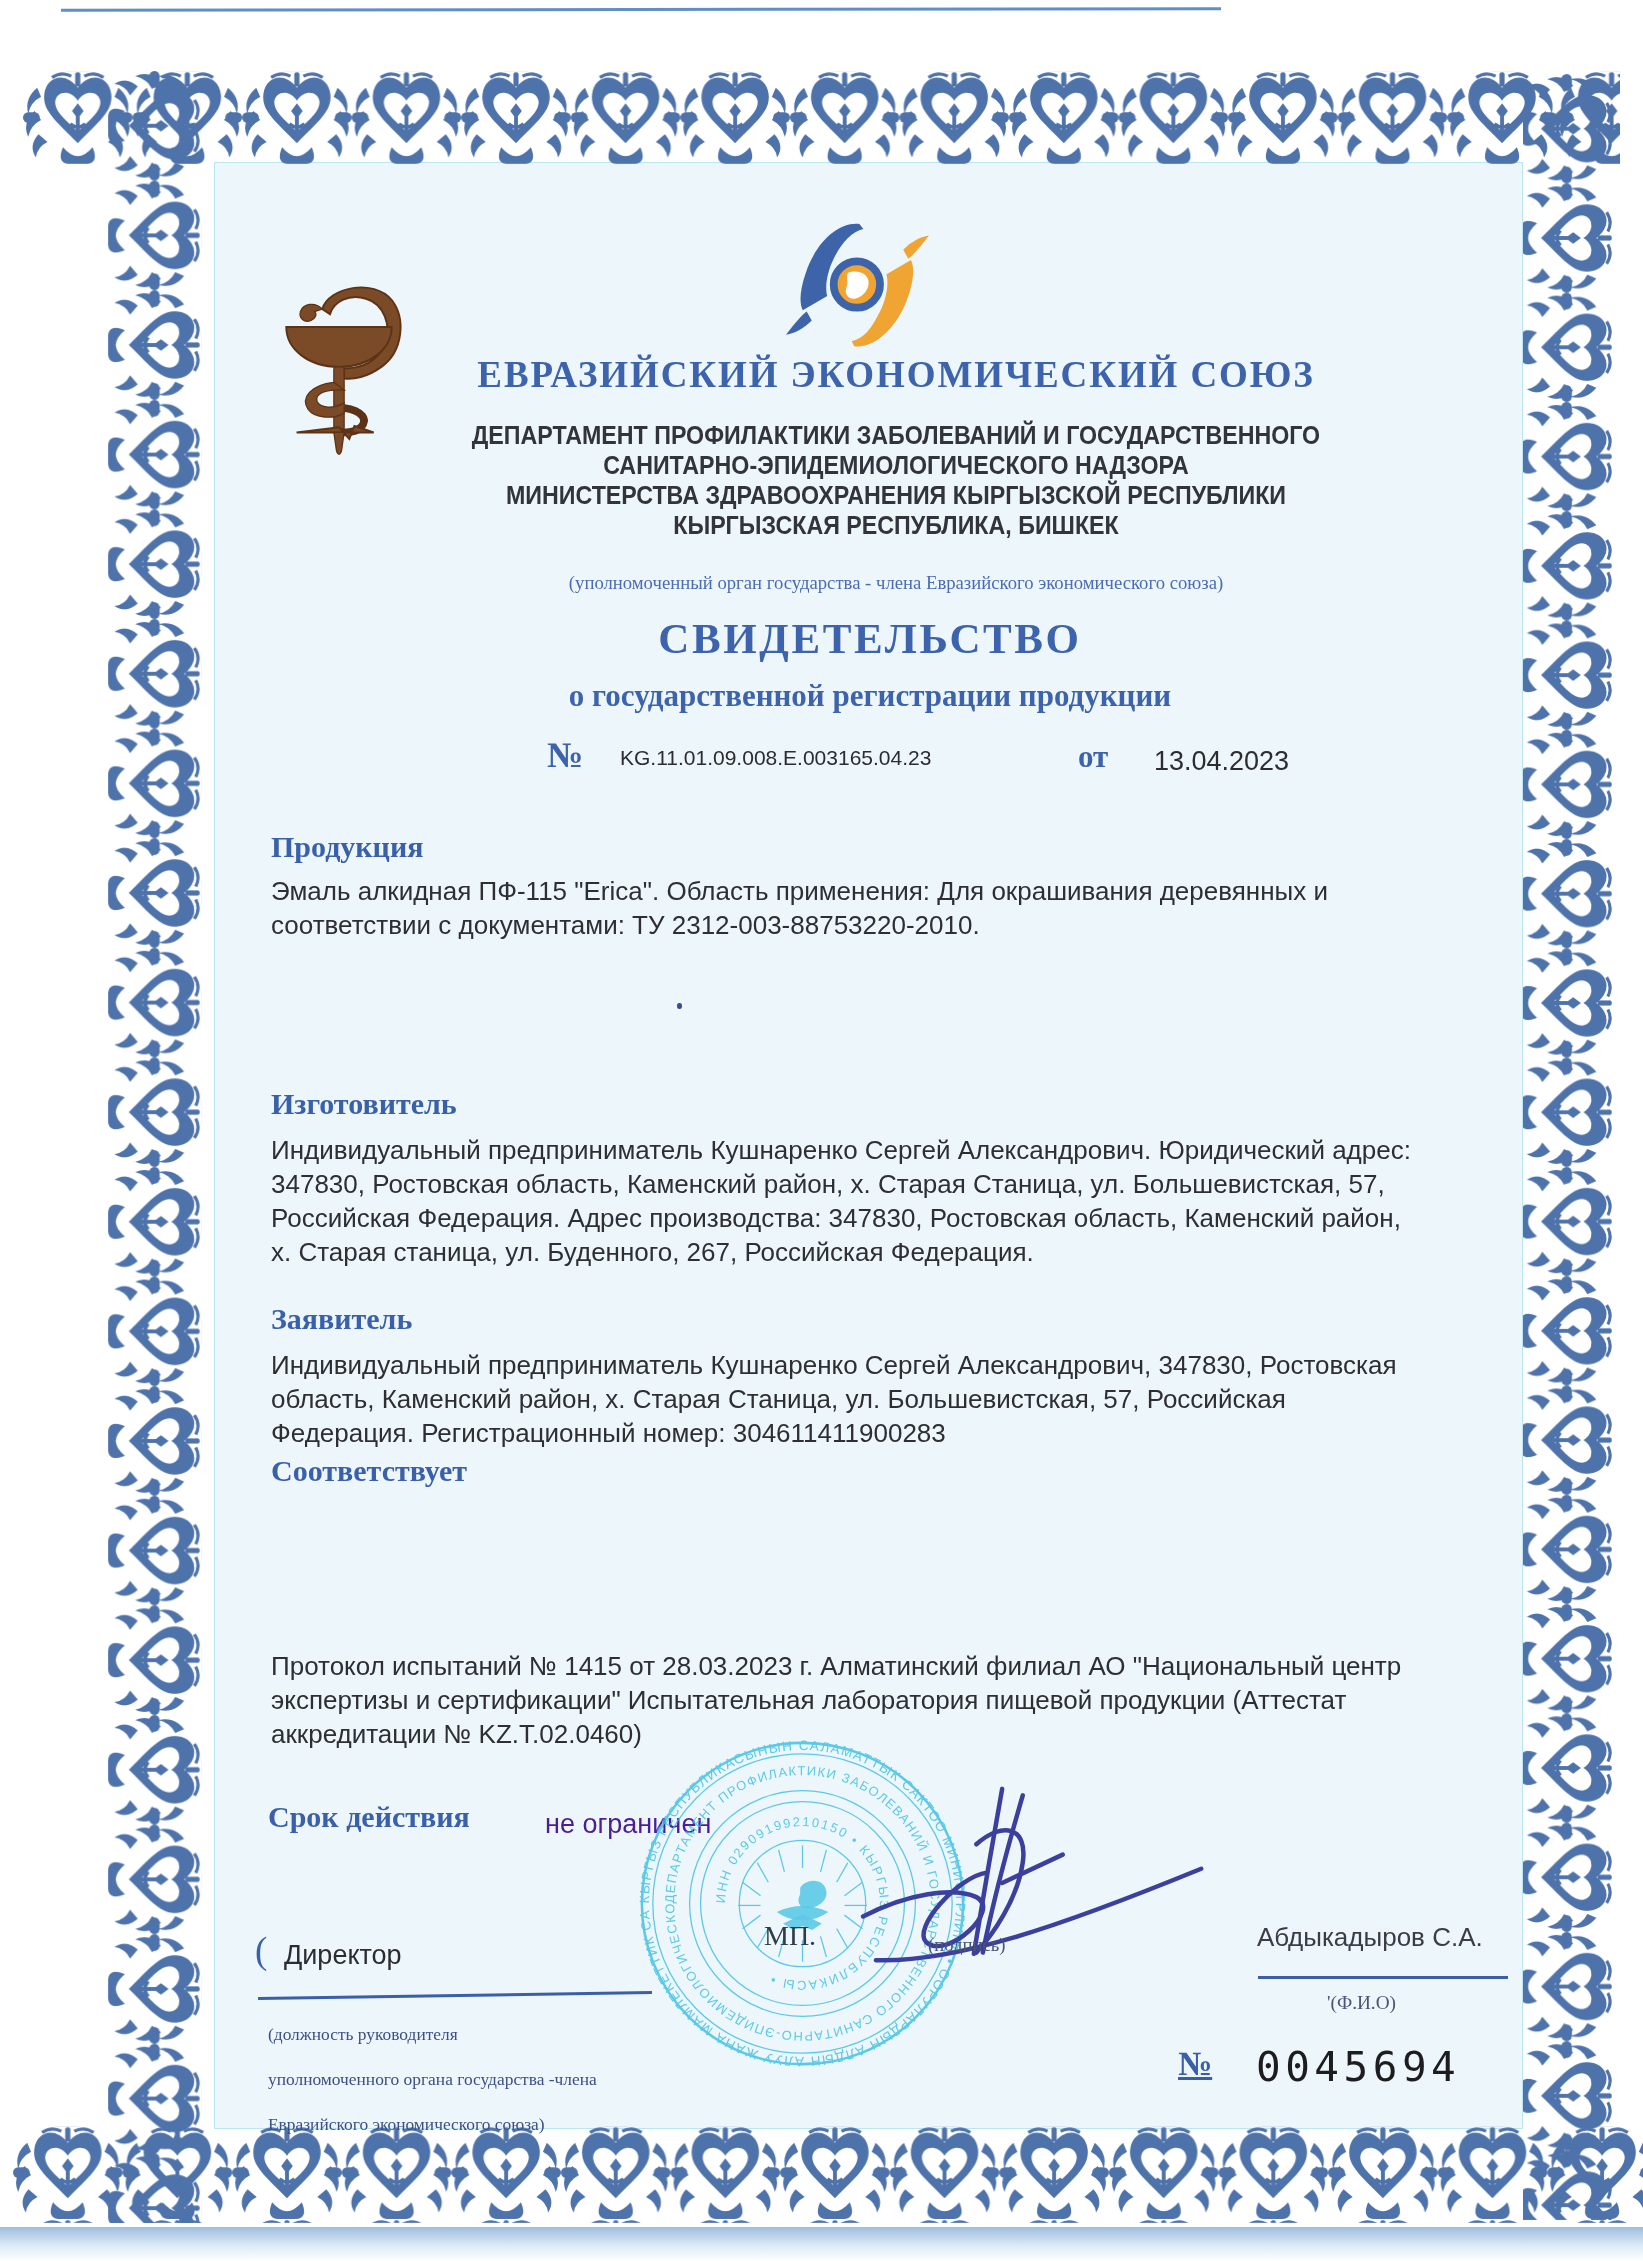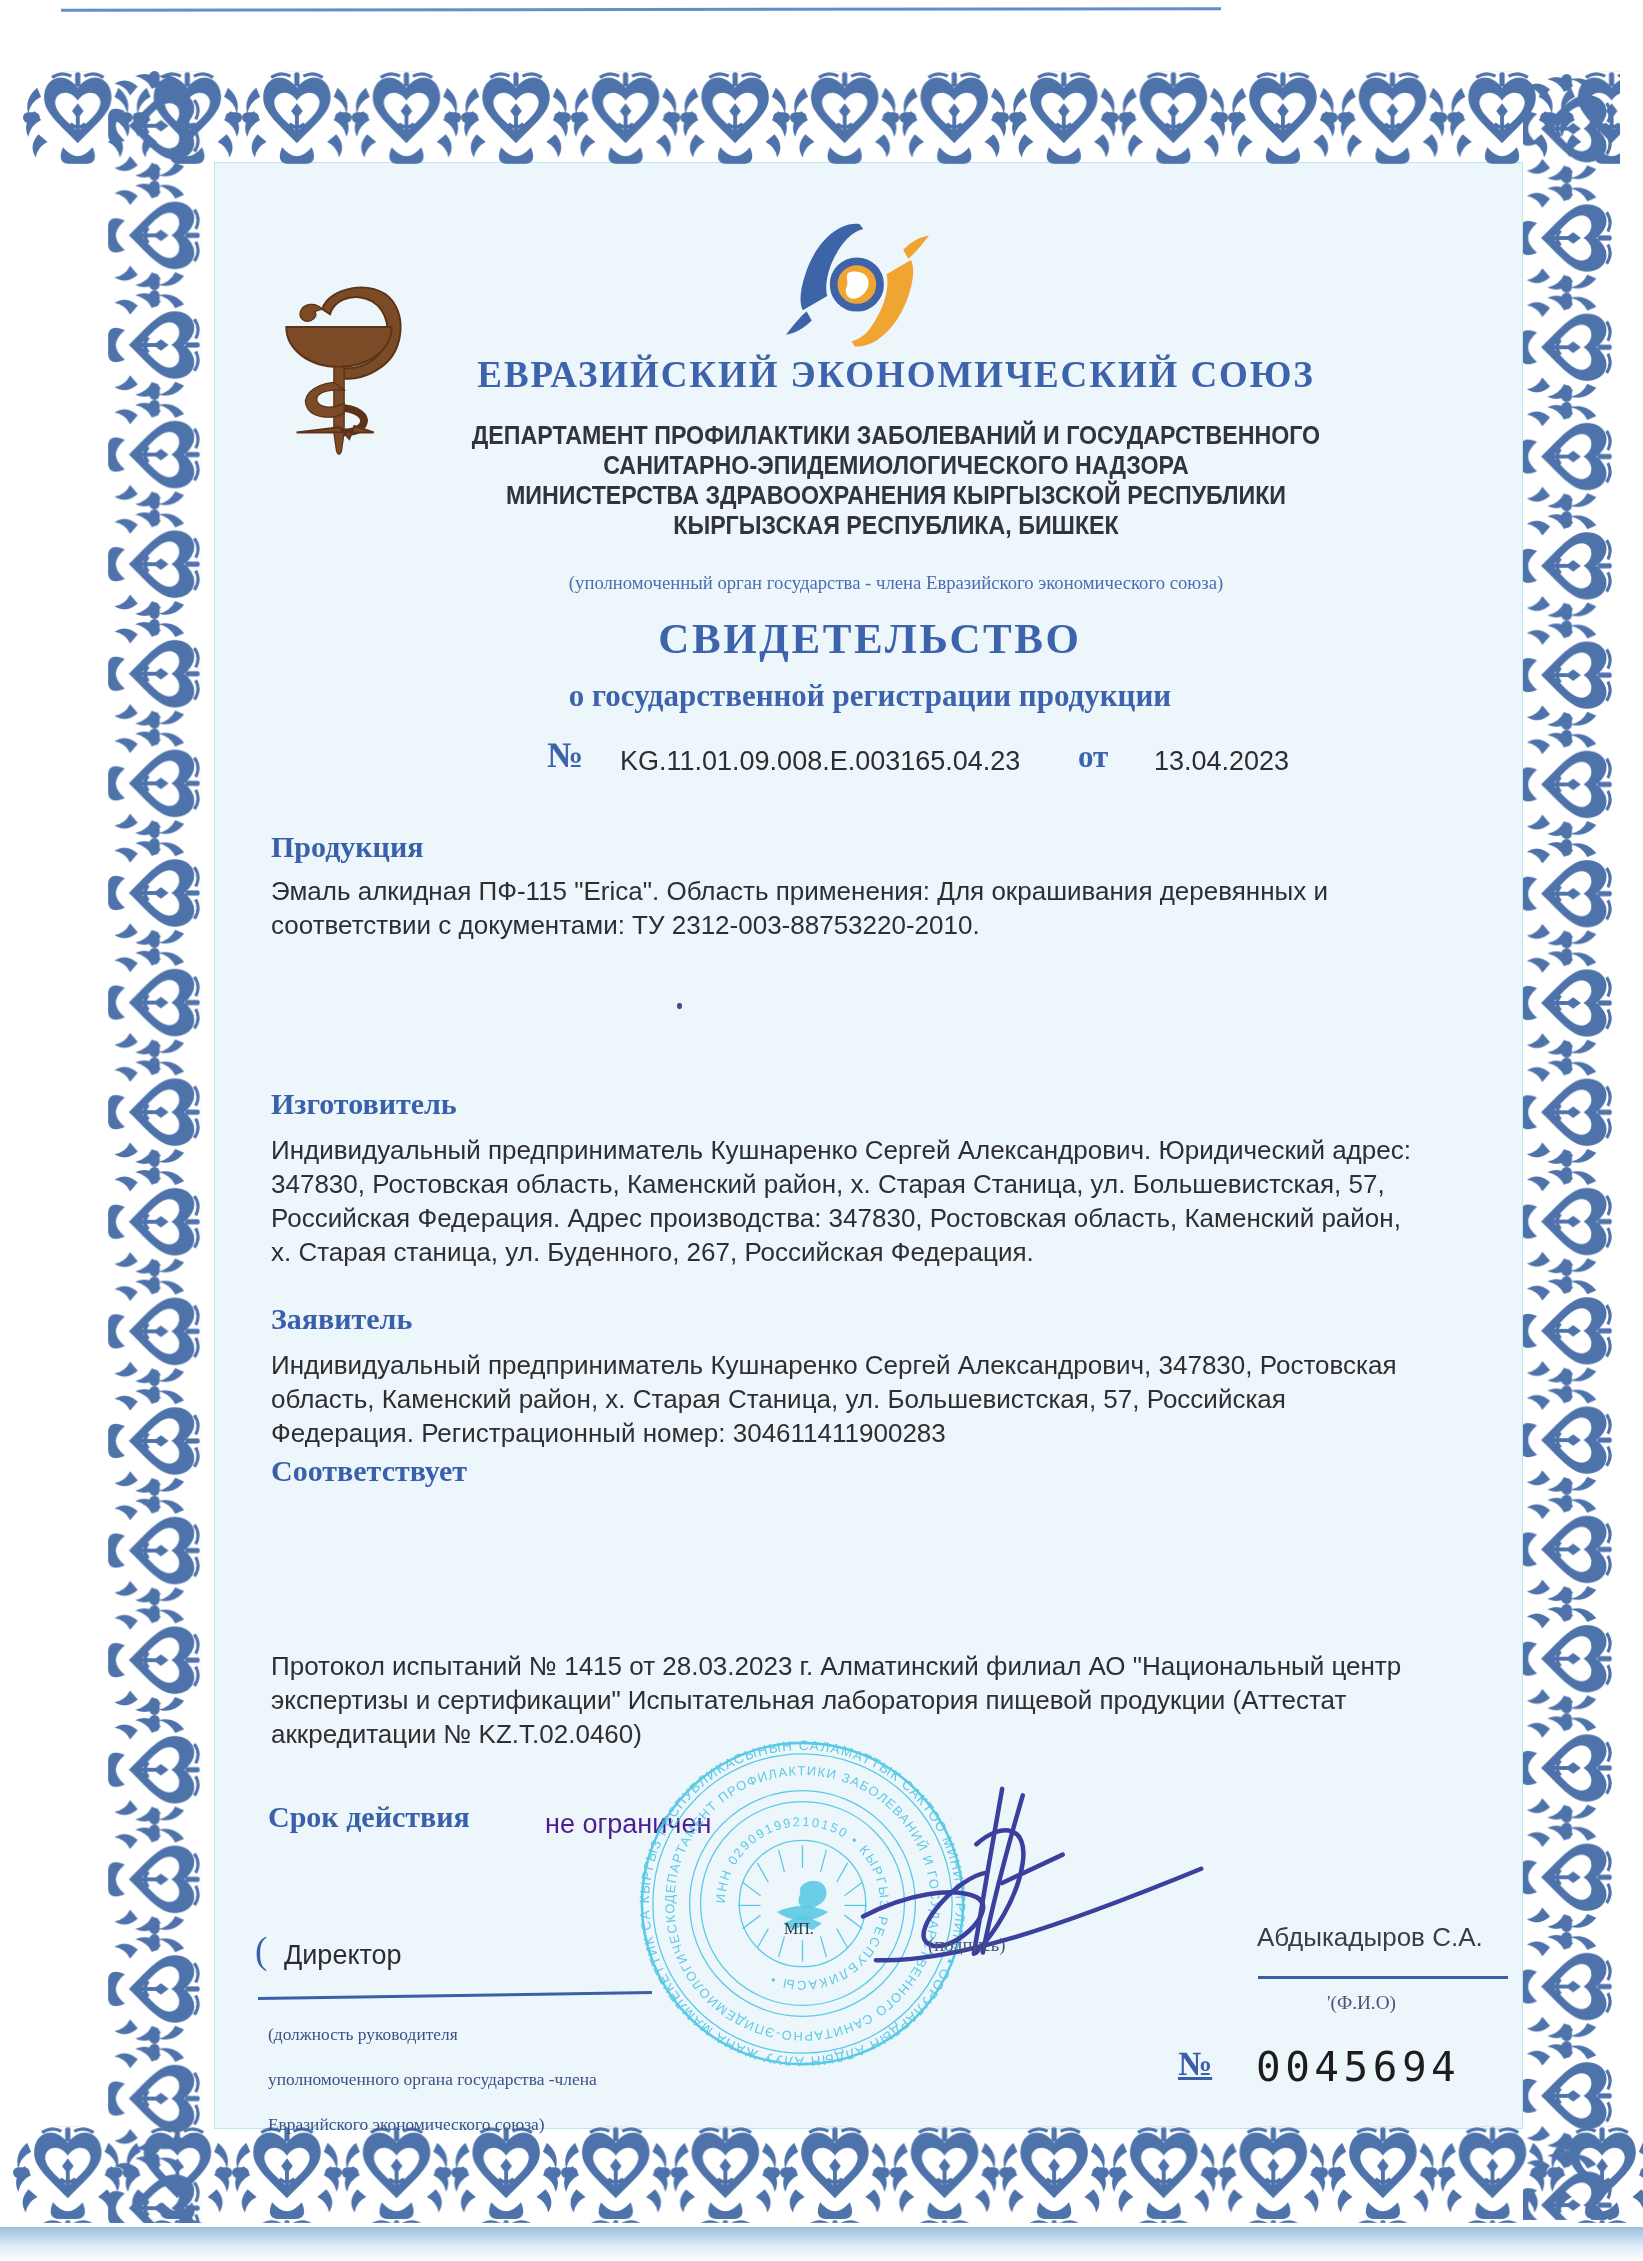--- a/index.html
+++ b/index.html
@@ -29,21 +29,21 @@
   .authority-note{left:335px;top:572px;width:1122px;text-align:center;
      font-family:"Liberation Serif",serif;font-size:18.7px;color:#4b6cb4;}
 
   .doc-title{left:361px;top:614px;width:1018px;text-align:center;
      font-family:"Liberation Serif",serif;font-weight:bold;font-size:43px;letter-spacing:2.6px;color:#3d63ac;}
   .doc-subtitle{left:361px;top:678px;width:1018px;text-align:center;
      font-family:"Liberation Serif",serif;font-weight:bold;font-size:31px;color:#3d63ac;}
 
   .num-label{left:547px;top:734px;font-family:"Liberation Serif",serif;font-weight:bold;
      font-size:36px;color:#3d63ac;}
-  .num-value{left:620px;top:746px;font-size:27px;color:#2c2c31;}
+  .num-value{left:620px;top:746px;font-size:21px;color:#2c2c31;}
   .from-label{left:1078px;top:739px;font-family:"Liberation Serif",serif;font-weight:bold;
      font-size:31px;color:#3d63ac;}
   .date-value{left:1154px;top:746px;font-size:27px;color:#2c2c31;}
 
   .sec-heading{font-family:"Liberation Serif",serif;font-weight:bold;font-size:30px;color:#3a60ab;}
   .body-lines{font-size:26px;line-height:34px;color:#2e2e33;}
   .body-lines div{white-space:nowrap;}
 
   .artifact-dot{left:677px;top:1003px;width:4.5px;height:5.8px;background:#3d4a8f;border-radius:50%;}
 
@@ -54,21 +54,21 @@
   .director-label{left:284px;top:1940px;font-size:27px;color:#2c2c31;}
   .rule-director{left:258px;top:1994px;width:394px;height:2.6px;background:#3a5fa8;transform:rotate(-0.9deg);}
   .note-lines{left:268px;top:2012px;font-family:"Liberation Serif",serif;font-size:17.4px;
      color:#3c4f86;line-height:45px;}
   .note-lines div{white-space:nowrap;}
 
   .sig-name{left:1257px;top:1922px;font-size:26px;color:#3c3c46;}
   .rule-name{left:1258px;top:1976px;width:250px;height:2.6px;background:#3a5fa8;}
   .fio-label{left:1327px;top:1992px;font-family:"Liberation Serif",serif;font-size:19.3px;color:#4a5577;}
   .sign-label{left:928px;top:1934px;font-family:"Liberation Serif",serif;font-size:18.7px;color:#4a5577;}
-  .mp-label{left:764px;top:1920px;font-family:"Liberation Serif",serif;font-size:16px;color:#2f3b46;margin-left:20px;}
+  .mp-label{left:764px;top:1920px;font-family:"Liberation Serif",serif;font-size:28px;color:#2f3b46;}
 
   .serial-label{left:1178px;top:2045px;font-family:"Liberation Serif",serif;font-weight:bold;
      font-size:34px;color:#3a5fa8;text-decoration:underline;}
   .serial-value{left:1256px;top:2043px;font-family:"DejaVu Sans Mono",monospace;
      font-size:41px;letter-spacing:4.5px;color:#1d1d1f;}
 
   .stamp-wrap{left:638px;top:1739px;width:329px;height:329px;opacity:.82;}
   .sig-wrap{left:850px;top:1767px;width:361px;height:219px;}
 </style>
 </head>

